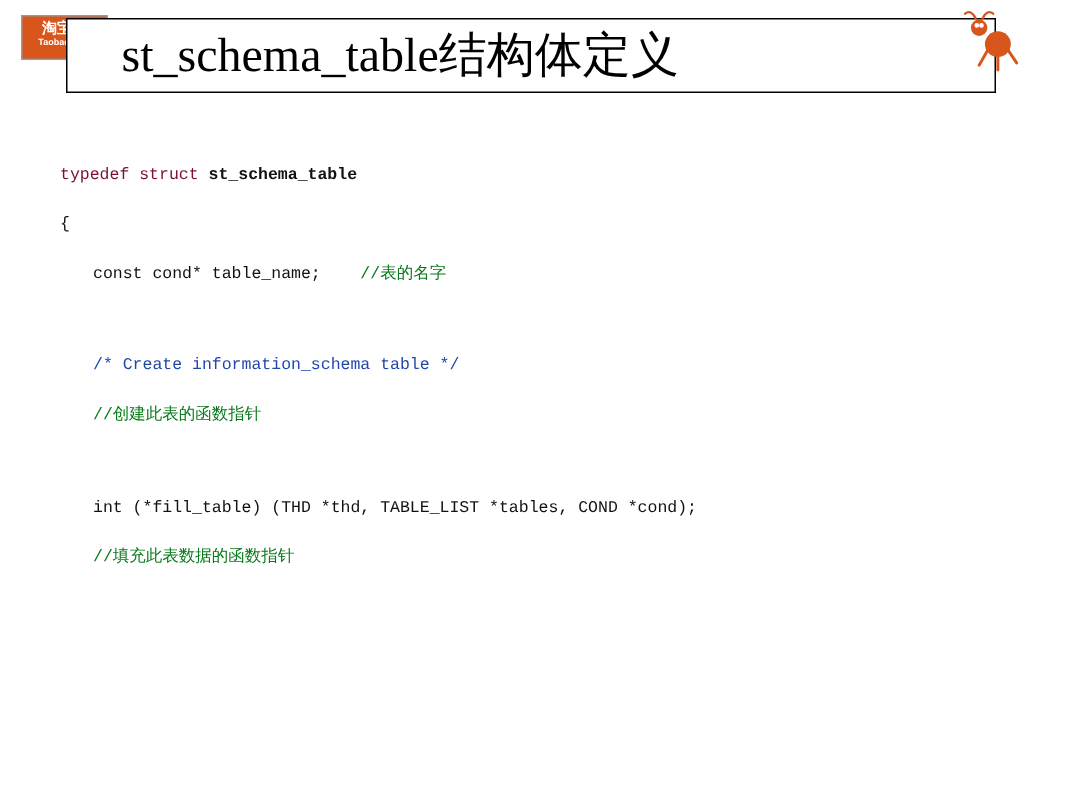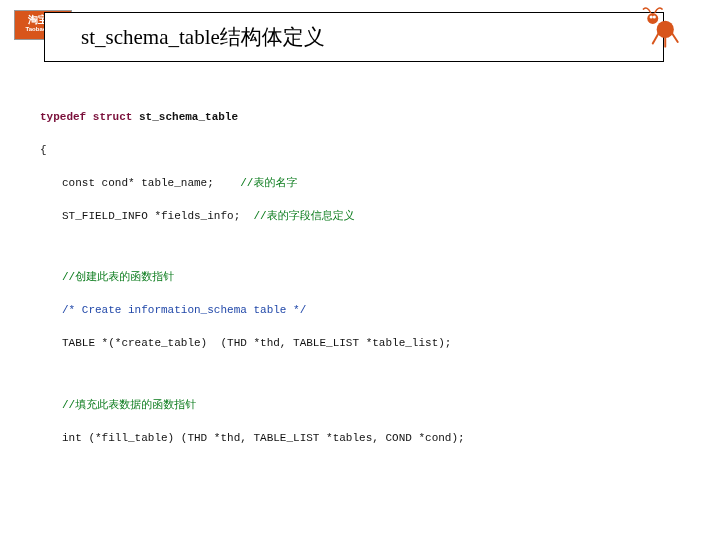--- a/index.html
+++ b/index.html
@@ -42,36 +42,36 @@
     width: 620px;
     height: 50px;
     border: 1.5px solid #000;
     background: #fff;
     display: flex;
     align-items: center;
     padding-left: 36px;
     box-sizing: border-box;
   }
   .title-box .title-text {
-    font-size: 21px;
+    font-size: 32px;
     font-family: "Times New Roman", serif;
     color: #000;
   }
   .code-area {
     position: absolute;
     top: 92px;
     left: 40px;
     width: 640px;
     font-family: Consolas, "Courier New", monospace;
     font-size: 11px;
     line-height: 1.5;
     color: #111;
     white-space: pre;
   }
-  .kw   { color: #7a0f3a; font-weight: bold; }
+  .kw   { color: #7a0f3a; font-weight: normal; }
   .id   { color: #111; font-weight: bold; }
   .cgrn { color: #087a1a; }
   .cblu { color: #2148a9; }
   .ind1 { display: inline-block; width: 22px; }
   .blank { height: 12px; }
 </style>
 </head>
 <body>
 
 <div class="logo">
@@ -92,28 +92,26 @@
   <path d="M27 8 Q31 0 36 4" stroke="#d8551b" stroke-width="2" fill="none" stroke-linecap="round"></path>
   <path d="M32 34 L24 48" stroke="#d8551b" stroke-width="2.5" stroke-linecap="round"></path>
   <path d="M40 38 L40 52" stroke="#d8551b" stroke-width="2.5" stroke-linecap="round"></path>
   <path d="M48 34 L56 46" stroke="#d8551b" stroke-width="2.5" stroke-linecap="round"></path>
 </svg>
 
 <div class="code-area">
 <div><span class="kw">typedef struct</span><span class="id"> st_schema_table</span></div>
 <div>{</div>
 <div><span class="ind1"></span><span>const cond* table_name;    </span><span class="cgrn">//表的名字</span></div>
-<div><span class="ind1"></span><span>ST_FIELD_INFO *fields_info;  </span><span class="cgrn">//表的字段信息定义</span></div>
 <div class="blank"></div>
+<div><span class="ind1"></span><span class="cblu">/* Create information_schema table */</span></div>
 <div><span class="ind1"></span><span class="cgrn">//创建此表的函数指针</span></div>
-<div><span class="ind1"></span><span class="cblu">/* Create information_schema table */</span></div>
-<div><span class="ind1"></span><span>TABLE *(*create_table)  (THD *thd, TABLE_LIST *table_list);</span></div>
 <div class="blank"></div>
+<div><span class="ind1"></span><span>int (*fill_table) (THD *thd, TABLE_LIST *tables, COND *cond);</span></div>
 <div><span class="ind1"></span><span class="cgrn">//填充此表数据的函数指针</span></div>
-<div><span class="ind1"></span><span>int (*fill_table) (THD *thd, TABLE_LIST *tables, COND *cond);</span></div>
 <div class="blank"></div>
 
 
 
 
 
 
 
 </div>
 

